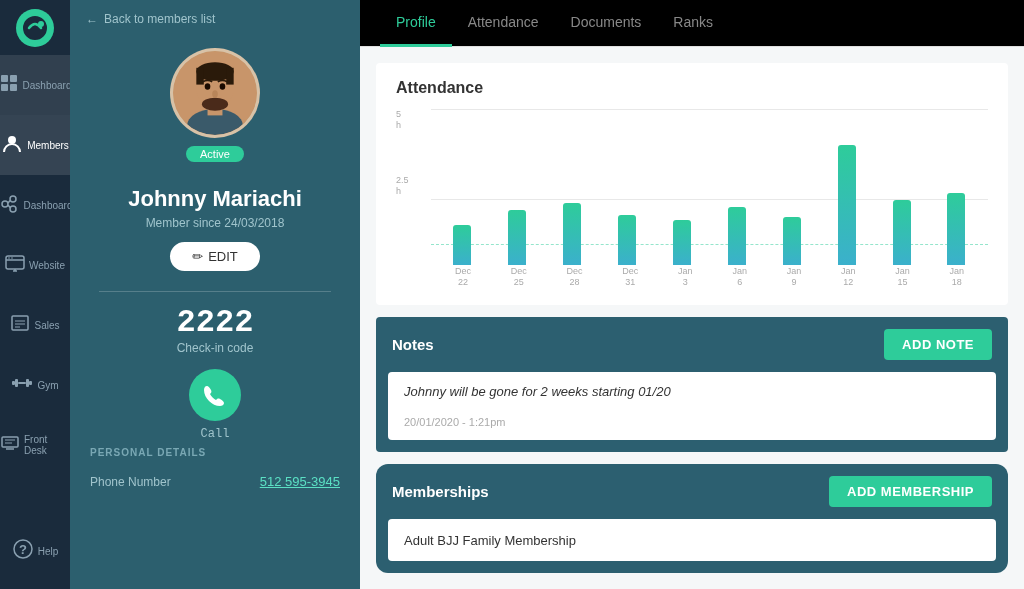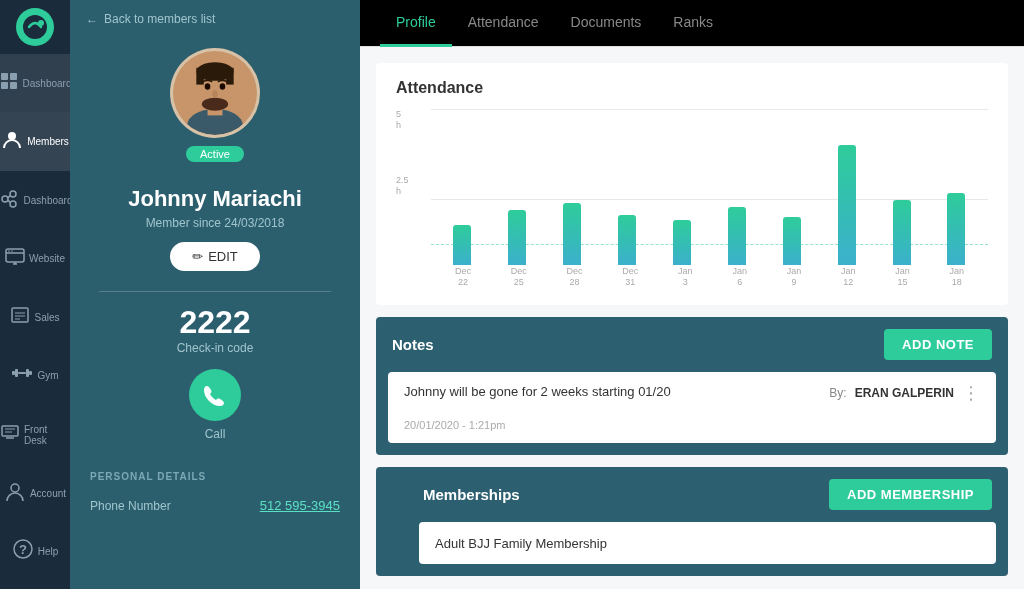--- a/index.html
+++ b/index.html
@@ -122,41 +122,43 @@
       width: 80%;
       height: 1px;
       background: rgba(255,255,255,0.2);
       margin: 4px 0 12px;
     }
     .checkin-code {
       color: white;
       font-size: 32px;
       font-weight: 700;
       text-align: right;
+      font-family: Liberation Mono, monospace;
     }
     .checkin-label {
       color: #a0c4cc;
       font-size: 12px;
       margin-bottom: 14px;
     }
     .call-btn {
       width: 52px;
       height: 52px;
       border-radius: 50%;
       background: #2ecc9a;
       display: flex;
       align-items: center;
       justify-content: center;
       cursor: pointer;
       margin-bottom: 6px;
     }
     .call-label {
       color: #a0c4cc;
       font-size: 12px;
-      margin-bottom: 30px;
+      margin-bottom: 6px;
+      font-family: Liberation Mono, monospace;
     }
     .personal-details-heading {
       color: #7aa8b4;
       font-size: 10px;
       font-weight: 600;
       letter-spacing: 1px;
       text-transform: uppercase;
       align-self: flex-start;
       padding-left: 20px;
       margin-bottom: 10px;
@@ -328,20 +330,21 @@
       margin: 0 12px 12px;
       border-radius: 4px;
       padding: 12px 16px;
       display: flex;
       flex-direction: column;
     }
     .note-top {
       display: flex;
       justify-content: space-between;
       align-items: flex-start;
+      font-style: italic;
     }
     .note-text {
       font-size: 13px;
       color: #333;
       font-weight: 500;
     }
     .note-meta {
       display: flex;
       align-items: center;
       gap: 8px;
@@ -364,23 +367,22 @@
     .note-date {
       font-size: 11px;
       color: #aaa;
       margin-top: 17px;
     }
 
     
     .memberships-section {
       background: #2c5f70;
       margin: 0 16px 12px;
-      border-radius: 4px;
+      border-radius: 12px;
       overflow: hidden;
-      padding-left: 31px;
     }
     .membership-card {
       background: white;
       margin: 0 12px 12px;
       border-radius: 4px;
       padding: 12px 16px;
     }
     .membership-name {
       font-size: 13px;
       color: #333;
@@ -483,29 +485,20 @@
         <line x1="5" y1="7" x2="15" y2="7" stroke="#8aa0b0" stroke-width="1"></line>
         <line x1="5" y1="10" x2="12" y2="10" stroke="#8aa0b0" stroke-width="1"></line>
         <line x1="6" y1="16" x2="14" y2="16" stroke="#8aa0b0" stroke-width="1.5"></line>
       </svg>
     </span>
     <span style="color:#8aa0b0;font-size:10px;">Front Desk</span>
   </div>
 
   <div style="flex:1"></div>
 
-  <div class="sidebar-item">
-    <span class="icon">
-      <svg width="22" height="22" viewBox="0 0 22 22" fill="none">
-        <circle cx="11" cy="8" r="4" stroke="#8aa0b0" stroke-width="1.5"></circle>
-        <path d="M3 21c0-4.4 3.6-8 8-8s8 3.6 8 8" stroke="#8aa0b0" stroke-width="1.5" fill="none"></path>
-      </svg>
-    </span>
-    <span style="color:#8aa0b0;font-size:10px;">Account</span>
-  </div>
 
   <div class="sidebar-item" style="margin-bottom:8px;">
     <span class="icon">
       <svg width="22" height="22" viewBox="0 0 22 22" fill="none">
         <circle cx="11" cy="11" r="9" stroke="#8aa0b0" stroke-width="1.5"></circle>
         <text x="11" y="16" text-anchor="middle" fill="#8aa0b0" font-size="13" font-weight="bold">?</text>
       </svg>
     </span>
     <span style="color:#8aa0b0;font-size:10px;text-align:right;">Help</span>
   </div>
@@ -640,25 +633,20 @@
   </div>
 
   <div class="notes-section">
     <div class="section-header">
       <span class="section-header-title">Notes</span>
       <button class="add-btn">ADD NOTE</button>
     </div>
     <div class="note-card">
       <div class="note-top">
         <span class="note-text">Johnny will be gone for 2 weeks starting 01/20</span>
-        <div class="note-meta">
-          <span class="note-by">By:</span>
-          <span class="note-author">ERAN GALPERIN</span>
-          <span class="note-dots">⋮</span>
-        </div>
       </div>
       <span class="note-date">20/01/2020 - 1:21pm</span>
     </div>
   </div>
 
   <div class="memberships-section">
     <div class="section-header">
       <span class="section-header-title">Memberships</span>
       <button class="add-btn">ADD MEMBERSHIP</button>
     </div>

